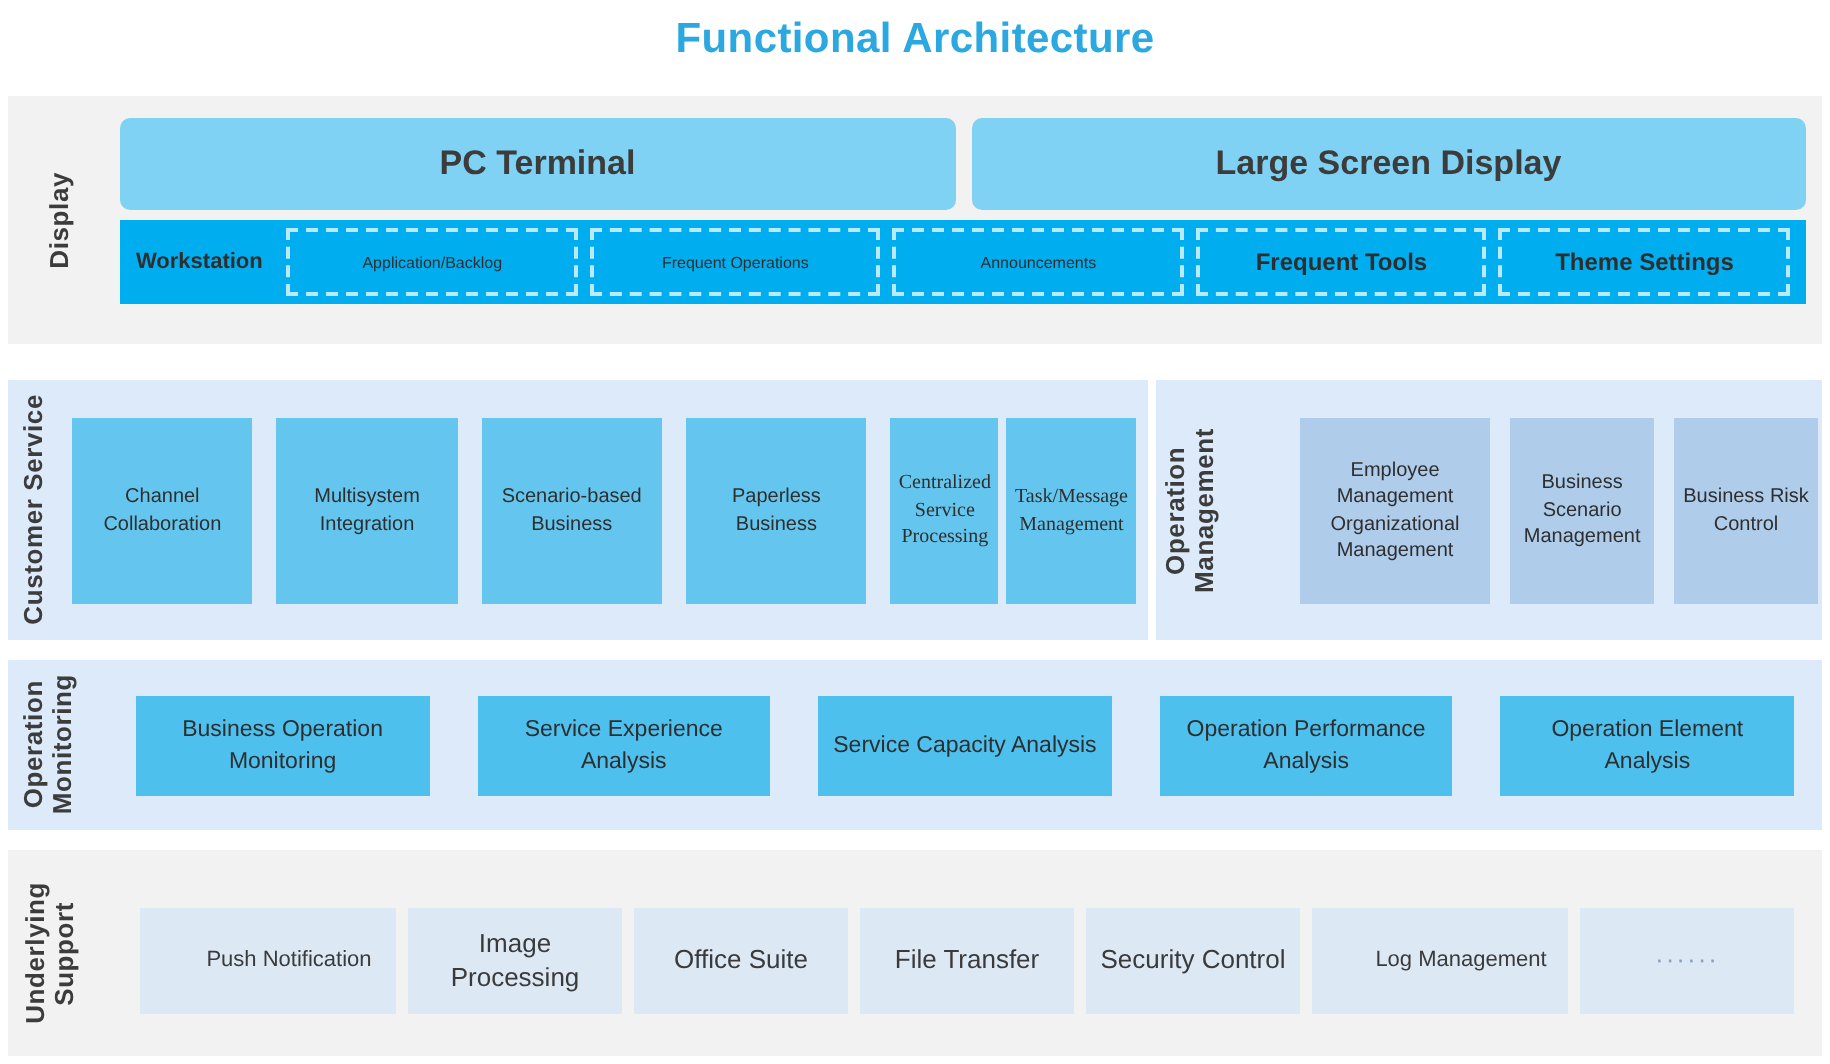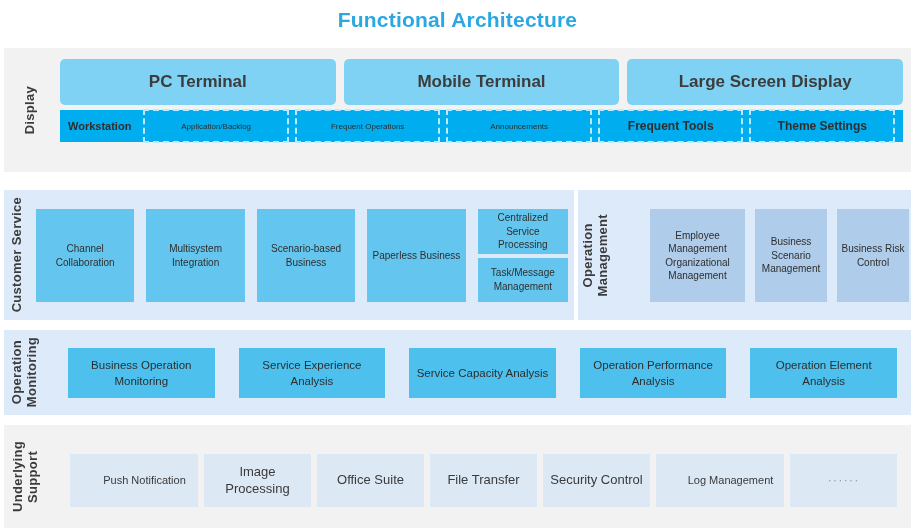--- a/index.html
+++ b/index.html
@@ -83,21 +83,21 @@
     align-items: center;
     justify-content: center;
     font-size: 17px;
     font-weight: bold;
     color: #3c3c3c;
   }
 
   .workstation-row {
     position: absolute;
     left: 4px; top: 62px;
-    right: 8px; height: 32px;
+    right: 8px; height: 42px;
     background: #00ADEF;
     display: flex;
     align-items: center;
     padding: 0 8px 0 6px;
     box-sizing: border-box;
     gap: 6px;
   }
   .ws-label {
     flex: 0 0 auto;
     font-size: 11px;
@@ -147,22 +147,23 @@
     text-align: center;
     font-size: 10px;
     color: #2e2e2e;
     line-height: 1.35;
     padding: 0 4px;
     box-sizing: border-box;
   }
   .cs-stack {
     flex: 1 1 0;
     display: flex;
-    flex-direction: column;
+    flex-direction: row;
     gap: 4px;
+    font-family: Liberation Serif, serif;
   }
   .cs-stack .cs-box { flex: 1 1 0; }
 
   #om-band {
     left: 578px; top: 190px;
     width: 333px; height: 130px;
     background: #ddeafa;
   }
   #om-band .band-label { width: 36px; }
   #om-band .band-body { padding: 0 8px 0 0; }
@@ -255,21 +256,20 @@
 <div class="page-title">Functional Architecture</div>
 
 <div class="band" id="display-band">
   <div class="band-label">
     <span class="vlabel">Display</span>
   </div>
   <div class="band-body">
 
     <div class="terminal-row">
       <div class="terminal-box">PC Terminal</div>
-      <div class="terminal-box">Mobile Terminal</div>
       <div class="terminal-box">Large Screen Display</div>
     </div>
 
     <div class="workstation-row">
       <span class="ws-label">Workstation</span>
       <div class="ws-item">Application/Backlog</div>
       <div class="ws-item">Frequent Operations</div>
       <div class="ws-item">Announcements</div>
       <div class="ws-item big">Frequent Tools</div>
       <div class="ws-item big">Theme Settings</div>

